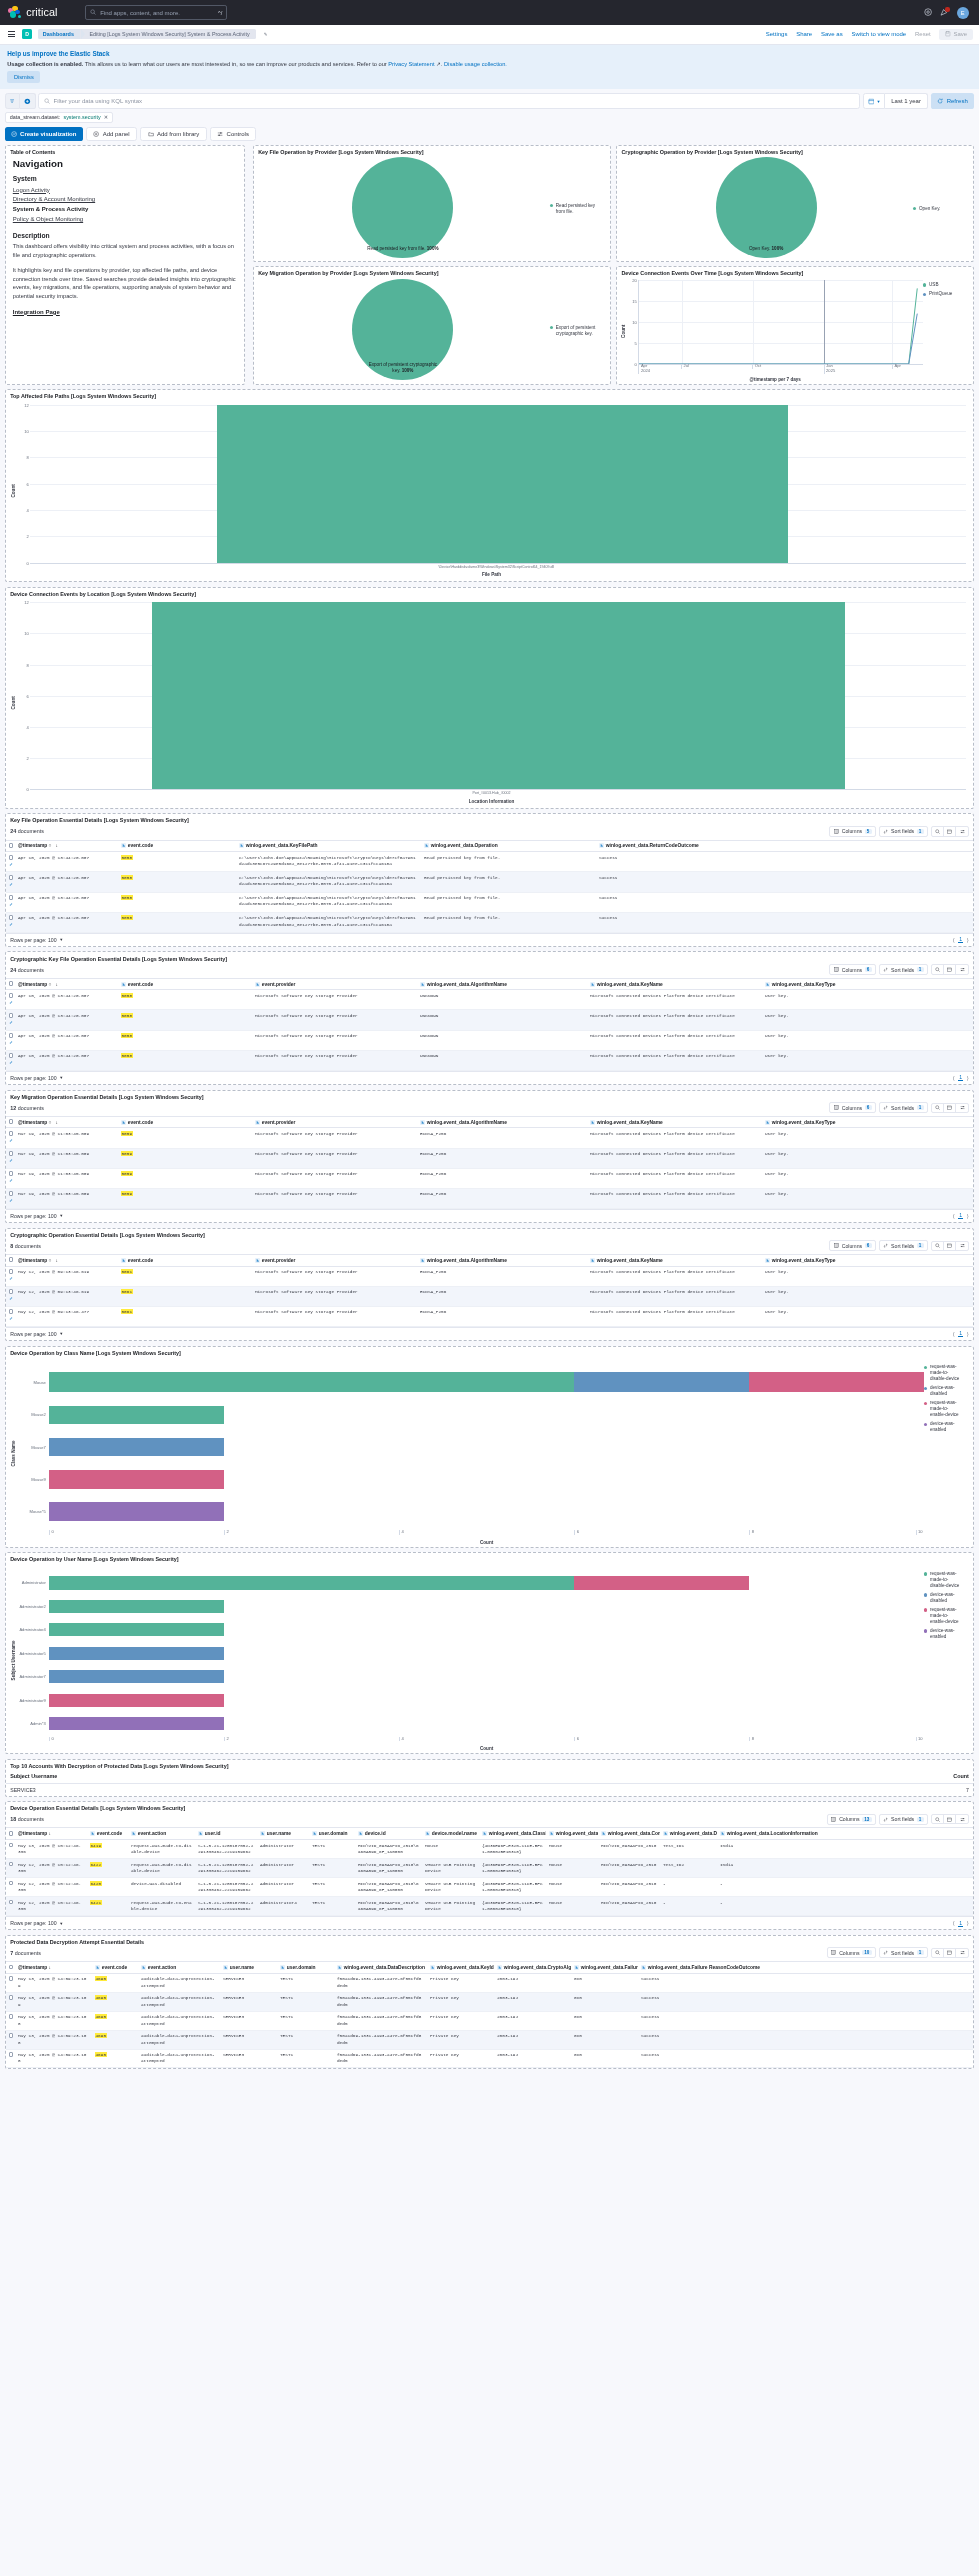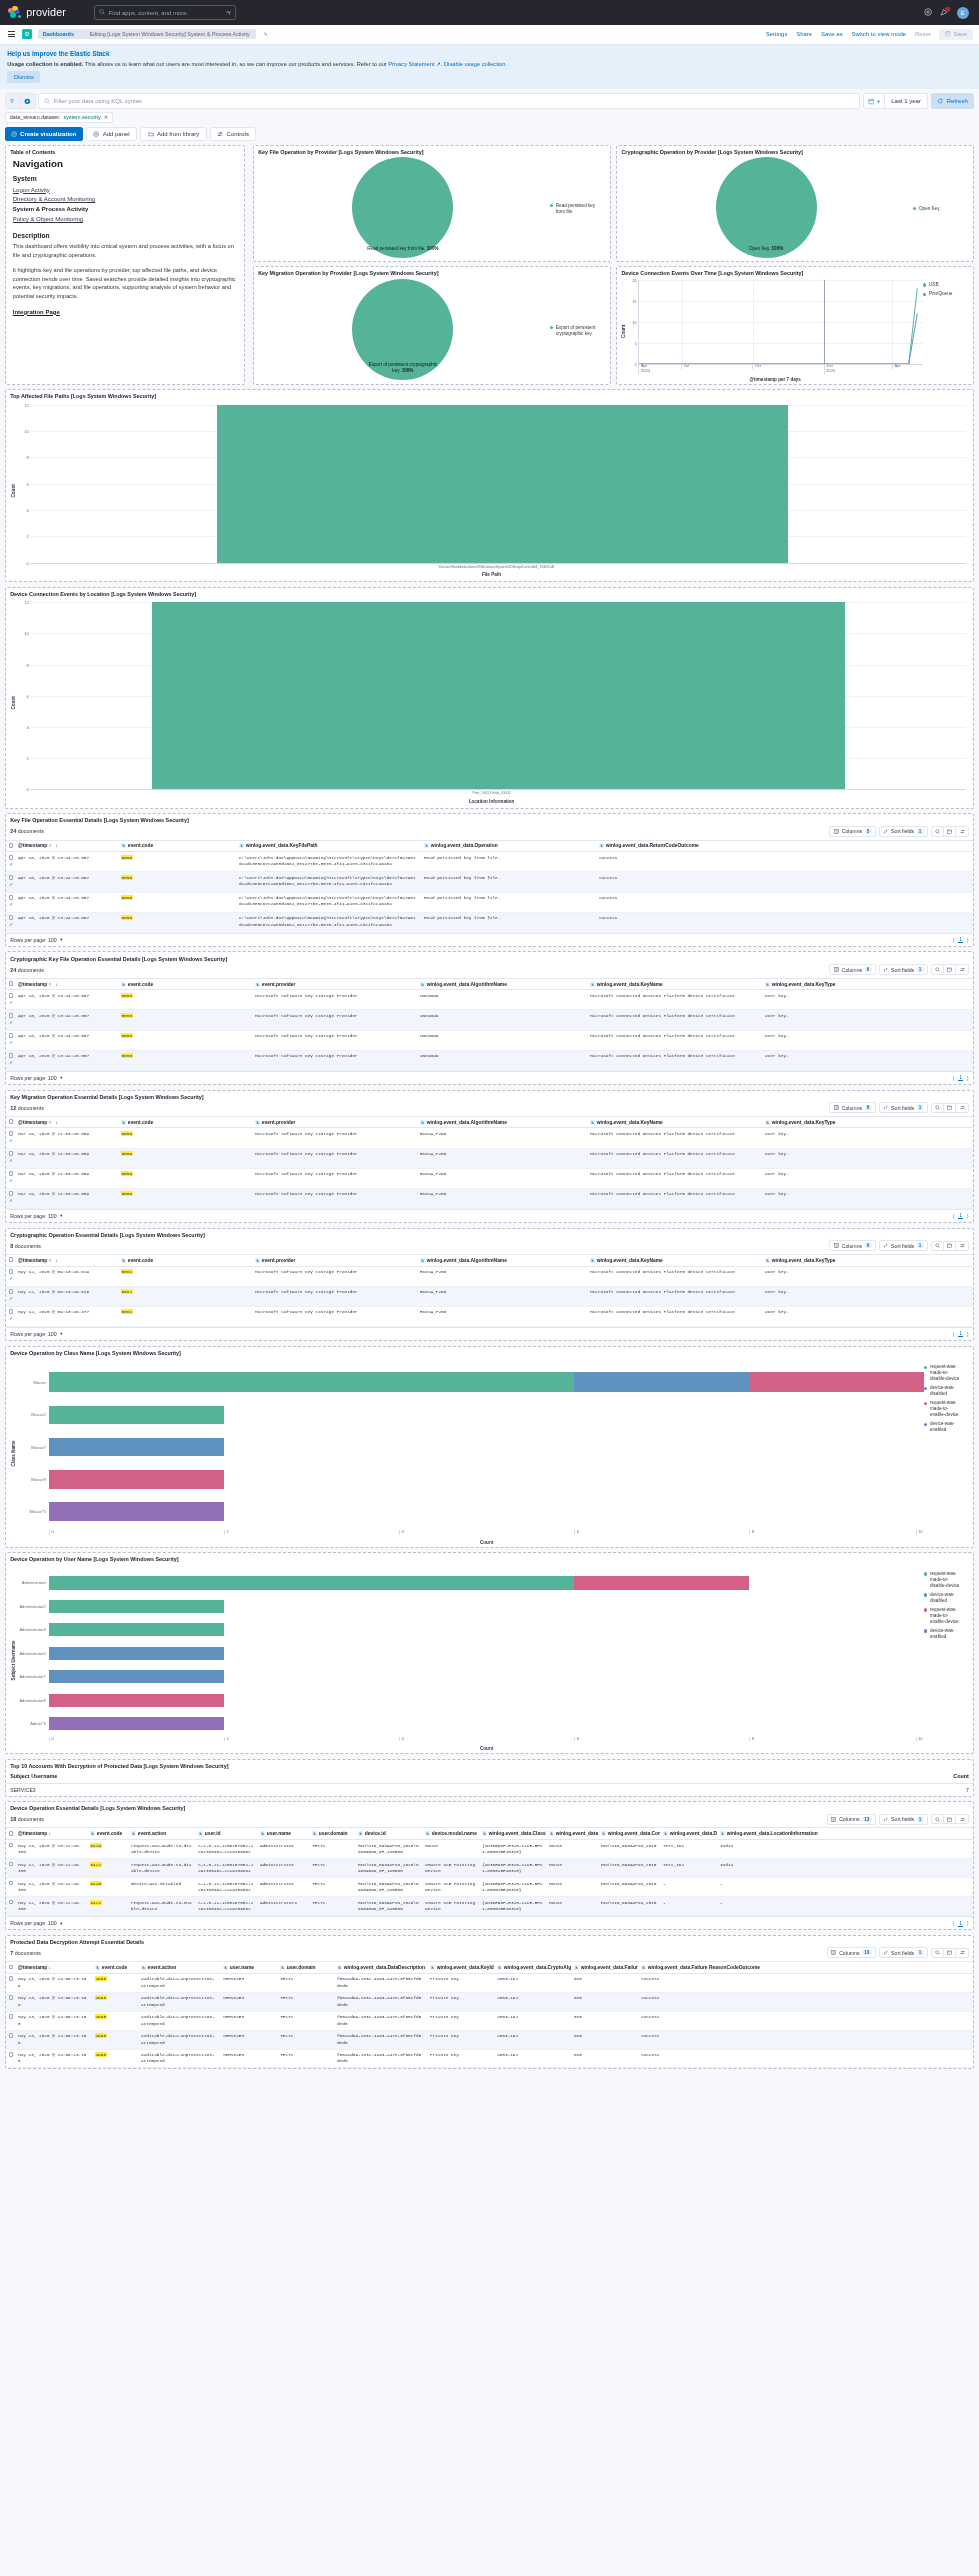--- a/index.html
+++ b/index.html
@@ -267,21 +267,21 @@
 
 <div class="top-header">
   <div class="elastic-logo">
     <div class="elastic-mark">
       <i class="em1"></i>
         <i class="em2"></i>
         <i class="em3"></i>
         <i class="em4"></i>
         <i class="em5"></i>
     </div>
-    <span class="elastic-word">provider</span>
+    <span class="elastic-word">critical</span>
   </div>
   <div class="global-search">
     <svg width="6.2" height="6.2" viewBox="0 0 16 16">
       <circle cx="6.8" cy="6.8" r="4.7" stroke="#98A2B3" stroke-width="1.3" fill="none"></circle>
       <line x1="10.3" y1="10.3" x2="14.4" y2="14.4" stroke="#98A2B3" stroke-width="1.3"></line>
     </svg>
     <span class="ph">Find apps, content, and more.</span>
     <span class="kbd">^/</span>
   </div>
   <div class="hdr-spacer"></div>

